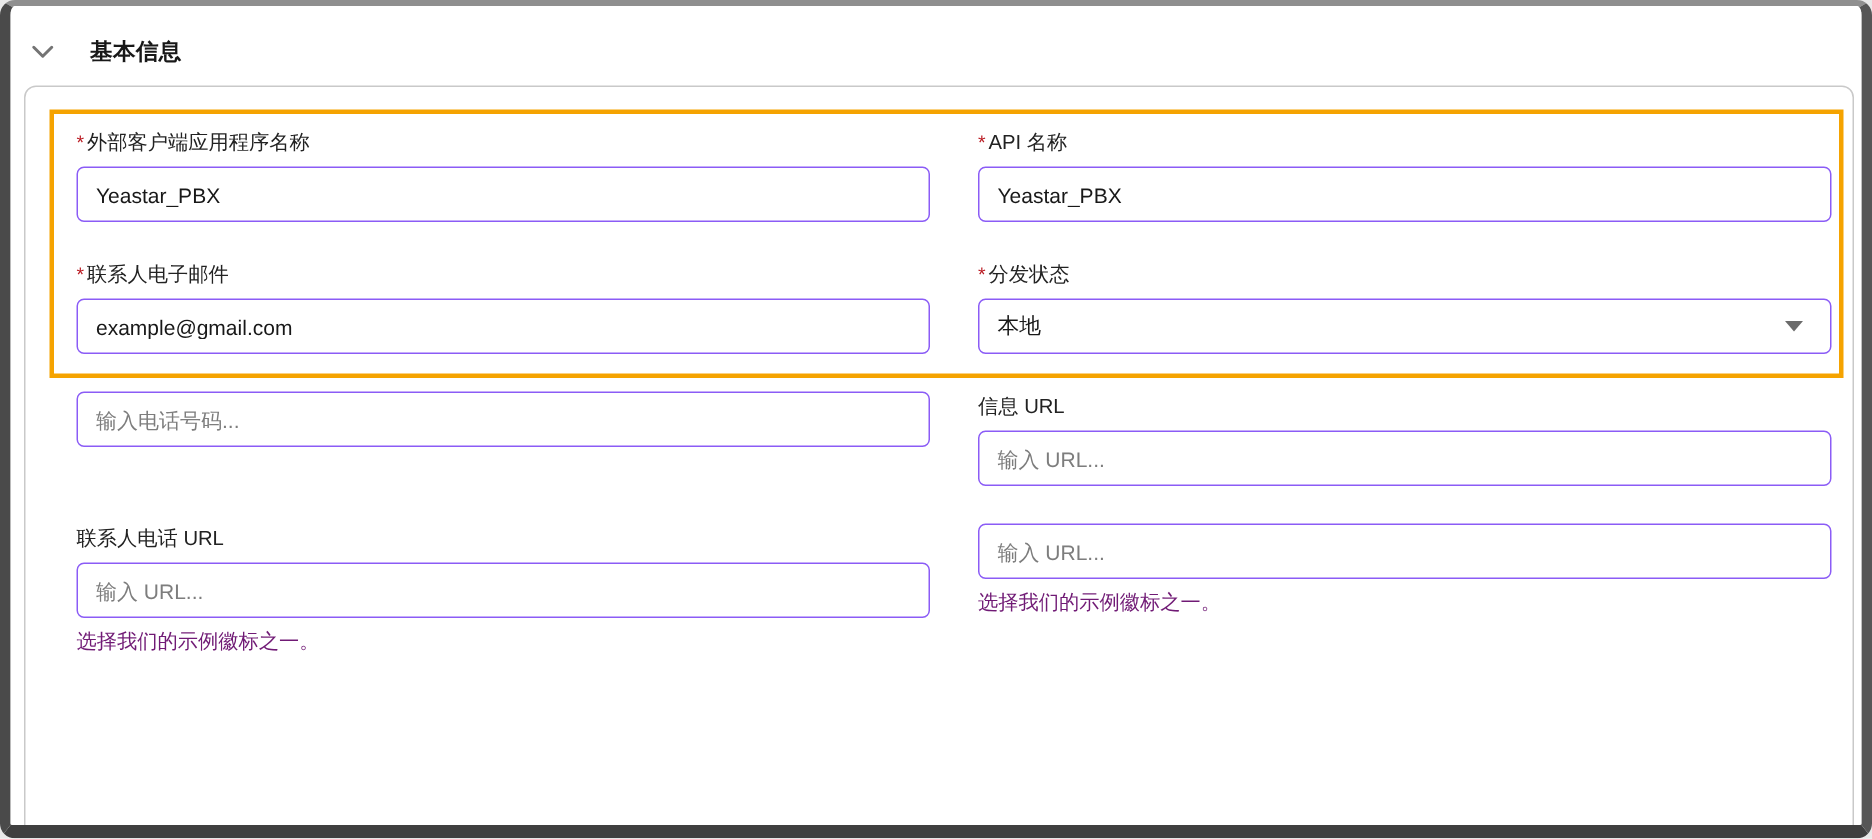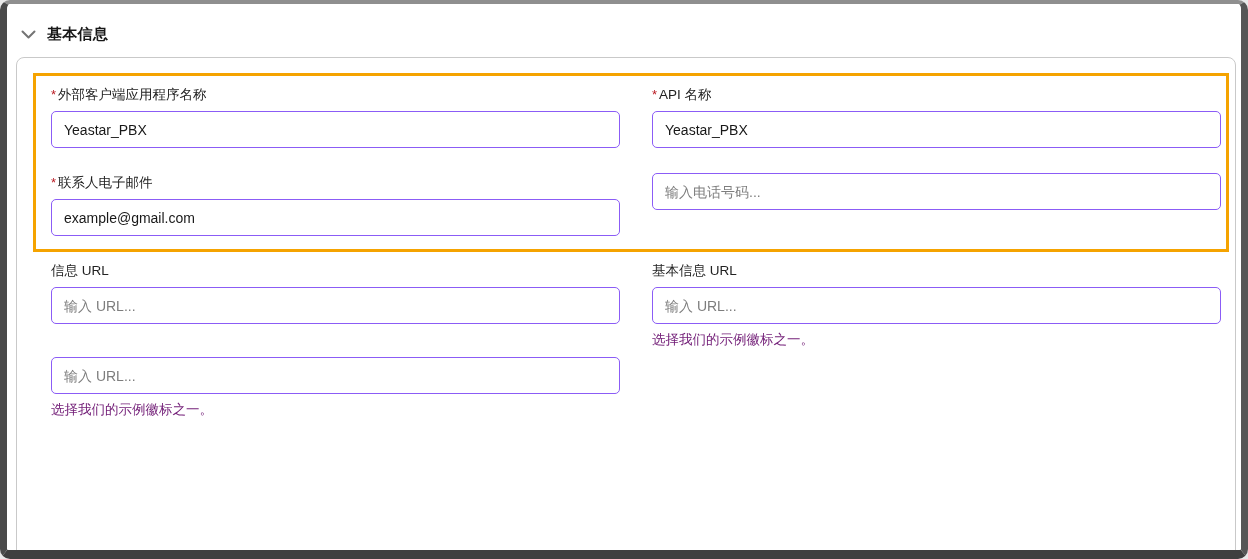--- a/index.html
+++ b/index.html
@@ -11,21 +11,21 @@
     border-left:7px solid #4a4a4a;
     border-top:4px solid #8f8f8f;
     border-right:7px solid #565656;
     border-bottom:9px solid #3f3f3f;
     border-radius:10px;
     overflow:hidden;
   }
   .content { position:relative; width:100%; height:100%; background:#fff; overflow:hidden; }
 
   .section-header {
-    display:flex; align-items:center; gap:10px;
+    display:flex; align-items:center; gap:23px;
     padding:17px 0 0 13px; height:44px;
   }
   .chevron { width:17px; height:17px; display:inline-block; cursor:pointer; }
   .section-title { font-size:15px; font-weight:700; color:#181818; letter-spacing:0.3px; }
 
   .section-card {
     position:absolute; left:9px; top:53px; width:1220px; height:620px;
     background:#fff; border:1px solid #c9c9c9; border-radius:8px;
     padding:27px 14px 0 34px;
   }
@@ -100,32 +100,39 @@
         <div class="field">
           <label class="field-label"><span class="req">*</span><span>API 名称</span></label>
           <input class="text-input" type="text" value="Yeastar_PBX" style="">
         </div>
 
         <div class="field">
           <label class="field-label"><span class="req">*</span><span>联系人电子邮件</span></label>
           <input class="text-input" type="text" value="example@gmail.com" style="">
         </div>
 
+        <div class="field">
+          <label class="field-label"><span class="req">*</span><span>分发状态</span></label>
+          <div class="combo">
+            <span>本地</span>
+            <span class="caret-down"></span>
+          </div>
+        </div>
 
         <div class="field">
           <input class="text-input" type="text" placeholder="输入电话号码..." style="">
         </div>
 
         <div class="field">
           <label class="field-label"><span>信息 URL</span></label>
           <input class="text-input" type="text" placeholder="输入 URL..." style="">
         </div>
 
         <div class="field has-link">
-          <label class="field-label"><span>基本信息 URL</span></label>
+          <label class="field-label"><span>联系人电话 URL</span></label>
           <input class="text-input" type="text" placeholder="输入 URL..." style="">
           <a class="sample-link">选择我们的示例徽标之一。</a>
         </div>
 
         <div class="field has-link">
           <input class="text-input" type="text" placeholder="输入 URL..." style="">
           <a class="sample-link">选择我们的示例徽标之一。</a>
         </div>
 
 

